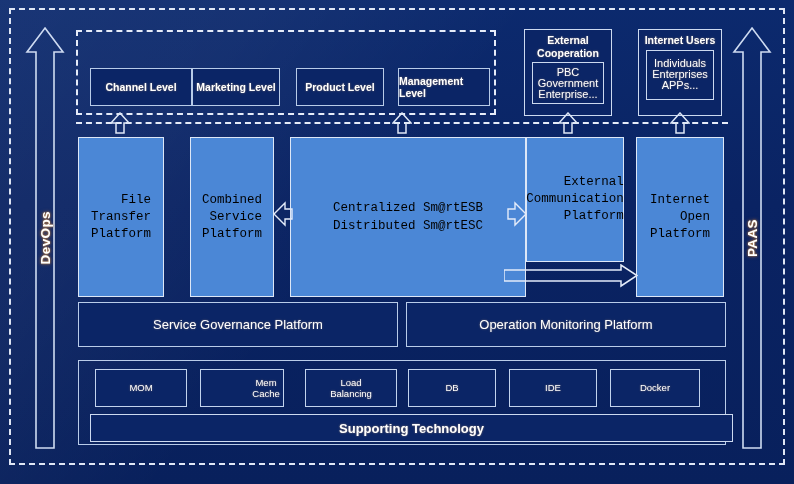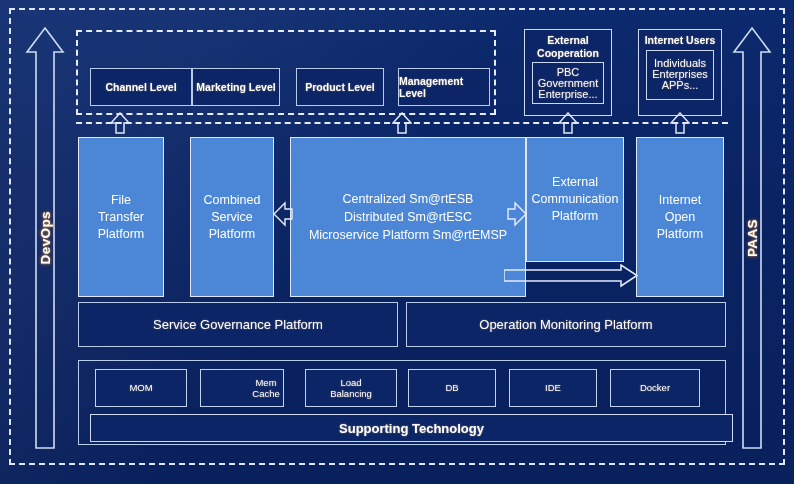--- a/index.html
+++ b/index.html
@@ -66,21 +66,21 @@
   }
   
   .mid-dash{
     position:absolute;left:76px;top:122px;width:652px;height:0;
     border-top:2px dashed #e6ecf9;
   }
   
   .plat{
     position:absolute;background:#4b87d6;border:1.6px solid #dde7f7;
     box-sizing:border-box;display:flex;align-items:center;justify-content:center;
-    text-align:center;color:#ffffff;font-size:12.5px;line-height:17px;
+    text-align:right;color:#000000;font-size:12.5px;line-height:17px;font-family:Liberation Mono, monospace;
   }
   .plat.center{font-size:12.5px;line-height:18px;}
   
   .gov{
     position:absolute;top:302px;height:45px;background:#0b2566;
     border:1.6px solid #b9cce9;box-sizing:border-box;
     display:flex;align-items:center;justify-content:center;
     font-size:13px;color:#fff;text-shadow:0 0 2px rgba(255,200,130,.45);
   }
   
@@ -184,21 +184,20 @@
       <div>Combined</div>
       <div>Service</div>
       <div>Platform</div>
     </div>
   </div>
 
   <div class="plat center" style="left:290px;top:137px;width:236px;height:160px;">
     <div>
       <div>Centralized Sm@rtESB</div>
       <div>Distributed Sm@rtESC</div>
-      <div>Microservice Platform Sm@rtEMSP</div>
     </div>
   </div>
 
   <div class="plat" style="left:526px;top:137px;width:98px;height:125px;">
     <div>
       <div>External</div>
       <div>Communication</div>
       <div>Platform</div>
     </div>
   </div>

